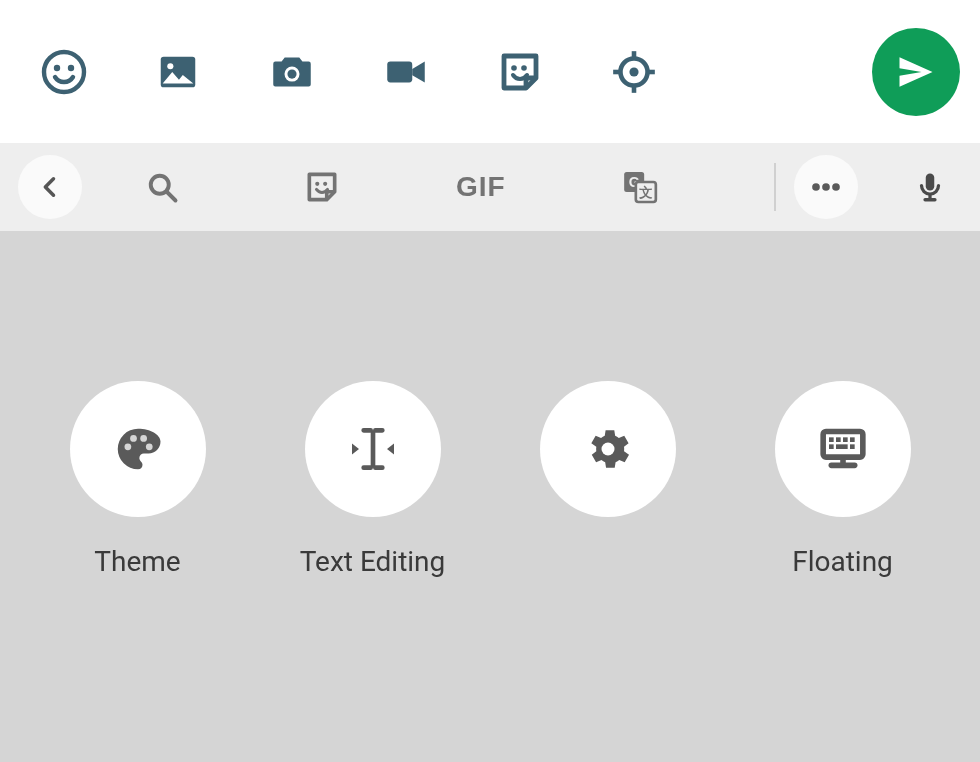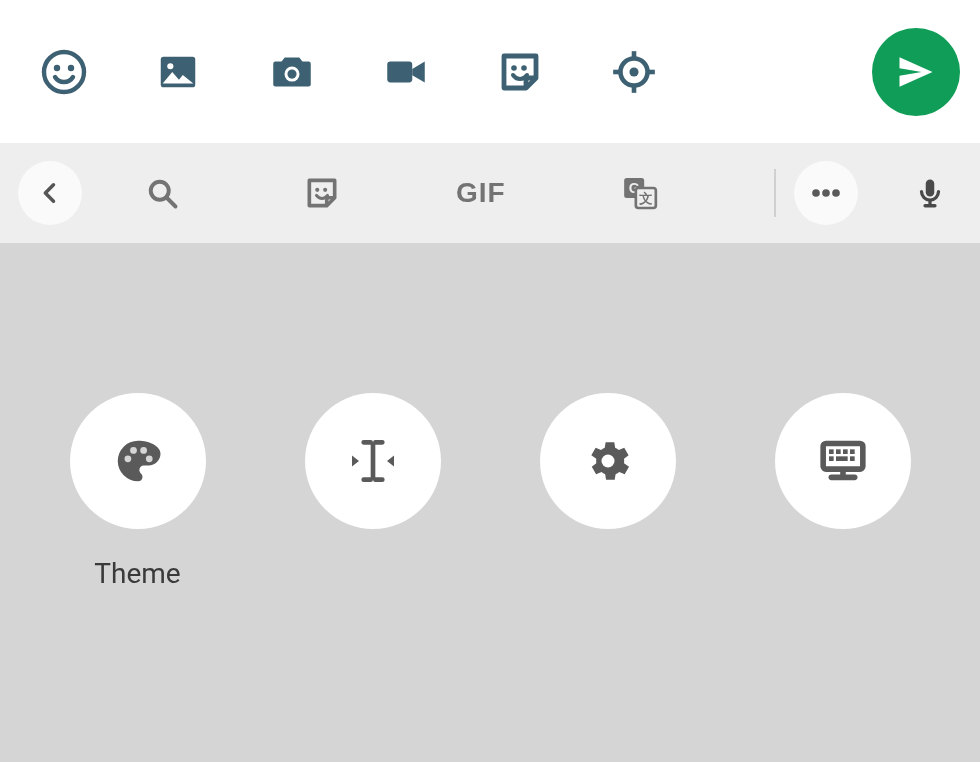--- a/index.html
+++ b/index.html
@@ -28,21 +28,21 @@
     margin-left: auto;
     width: 88px; height: 88px;
     border-radius: 50%;
     background: #0f9d58;
     display: flex; align-items: center; justify-content: center;
     cursor: pointer;
   }
 
   
   .suggestion-strip {
-    height: 100px;
+    height: 88px;
     background: #eeeeee;
     display: flex;
     align-items: center;
     padding: 0 18px;
   }
   .strip-btn {
     width: 64px; height: 64px;
     display: flex; align-items:center; justify-content:center;
     cursor: pointer;
   }
@@ -253,20 +253,21 @@
   </div>
 
   <div class="option">
     <div class="circle">
       <svg width="56" height="56" viewBox="0 0 24 24">
           <rect x="11" y="4" width="2" height="16" fill="#5a5a5a"></rect>
           <path d="M8 4h3M13 4h3M8 20h3M13 20h3" stroke="#5a5a5a" stroke-width="2" stroke-linecap="round"></path>
           <path d="M6 12l-3-2.4v4.8zM18 12l3-2.4v4.8z" fill="#5a5a5a"></path>
         </svg>
     </div>
+    <div class="label">Text Editing</div>
   </div>
 
 
   <div class="option">
     <div class="circle">
       <svg width="52" height="52" viewBox="0 0 24 24">
           <path d="M19.4 13a7.5 7.5 0 000-2l2.1-1.6-2-3.5-2.5 1a7.4 7.4 0 00-1.7-1l-.4-2.6h-4l-.4 2.6a7.4 7.4 0 00-1.7 1l-2.5-1-2 3.5L6.6 11a7.5 7.5 0 000 2l-2.1 1.6 2 3.5 2.5-1c.5.4 1.1.7 1.7 1l.4 2.6h4l.4-2.6c.6-.3 1.2-.6 1.7-1l2.5 1 2-3.5z" fill="#5a5a5a"></path>
           <circle cx="12" cy="12" r="3" fill="#fff"></circle>
         </svg>
     </div>
@@ -280,15 +281,16 @@
           <rect x="9" y="7" width="2" height="2" fill="#5a5a5a"></rect>
           <rect x="12" y="7" width="2" height="2" fill="#5a5a5a"></rect>
           <rect x="15" y="7" width="2" height="2" fill="#5a5a5a"></rect>
         <rect x="6" y="10" width="2" height="2" fill="#5a5a5a"></rect>
           <rect x="15" y="10" width="2" height="2" fill="#5a5a5a"></rect>
           <rect x="9" y="10" width="5" height="2" fill="#5a5a5a"></rect>
         <line x1="7" y1="19" x2="17" y2="19" stroke="#5a5a5a" stroke-width="2.4" stroke-linecap="round"></line>
         <line x1="12" y1="15.5" x2="12" y2="19" stroke="#5a5a5a" stroke-width="2.4"></line>
       </svg>
     </div>
+    <div class="label">Floating</div>
   </div>
 
 </div>
 
 </body></html>

